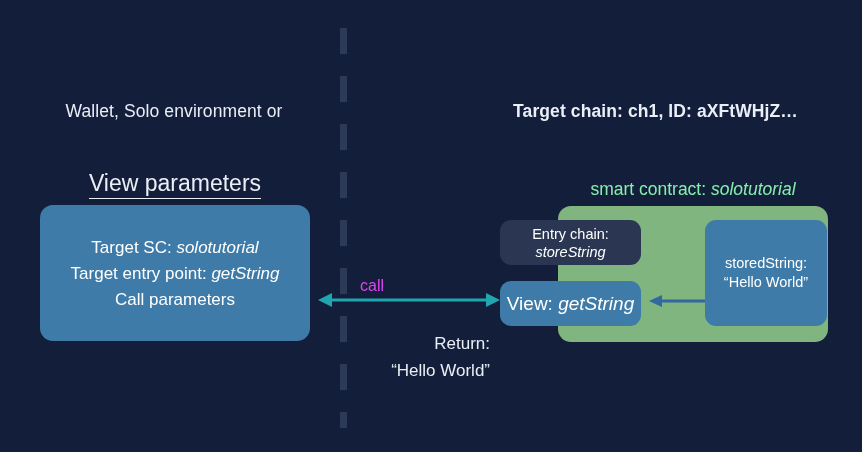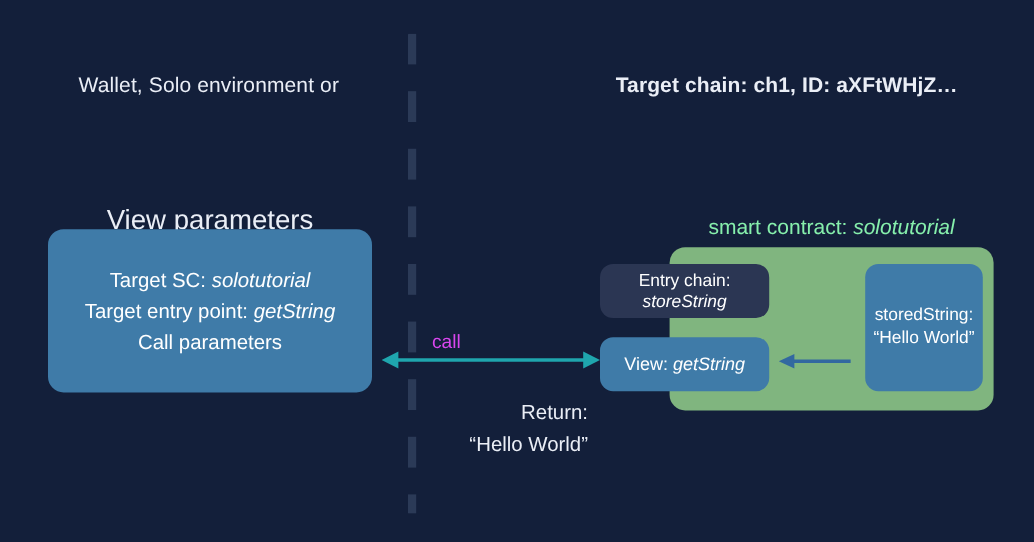--- a/index.html
+++ b/index.html
@@ -36,20 +36,21 @@
   }
 
   
   .col-header {
     position: absolute;
     text-align: center;
     font-size: 17.5px;
     line-height: 24px;
     color: #eaeef6;
     letter-spacing: 0.1px;
+    margin-top: 40px;
   }
   #left-header  { left: 18px;  top: 59px;  width: 312px; }
   #right-header { left: 448px; top: 59px;  width: 415px; font-weight: bold; }
 
   
   #view-params-label {
     position: absolute;
     left: 40px;
     top: 172px;
     width: 270px;
@@ -60,21 +61,21 @@
   }
   #view-params-label span {
     border-bottom: 1.5px solid #eaeef6;
     padding-bottom: 2px;
   }
 
   
   #view-params-box {
     position: absolute;
     left: 40px;
-    top: 191px;
+    top: 205px;
     width: 270px;
     height: 136px;
     background: #3f7ba8;
     border-radius: 13px;
     display: flex;
     flex-direction: column;
     align-items: center;
     justify-content: center;
     gap: 1px;
   }
@@ -129,29 +130,28 @@
   }
   #entry-point-box .line { font-size: 14.5px; line-height: 18px; }
 
   #view-box {
     left: 500px;
     top: 281px;
     width: 141px;
     height: 45px;
     background: #3f7ba8;
   }
-  #view-box .line { font-size: 15px; line-height: 18px; }
+  #view-box .line { font-size: 19px; line-height: 18px; }
 
   #stored-string-box {
     left: 705px;
     top: 220px;
-    width: 98px;
+    width: 122px;
     height: 106px;
     background: #3f7ba8;
-    margin-left: 16px;
   }
   #stored-string-box .line { font-size: 14.5px; line-height: 19px; }
 
   
   #call-label {
     position: absolute;
     left: 360px;
     top: 277px;
     width: 90px;
     text-align: left;

